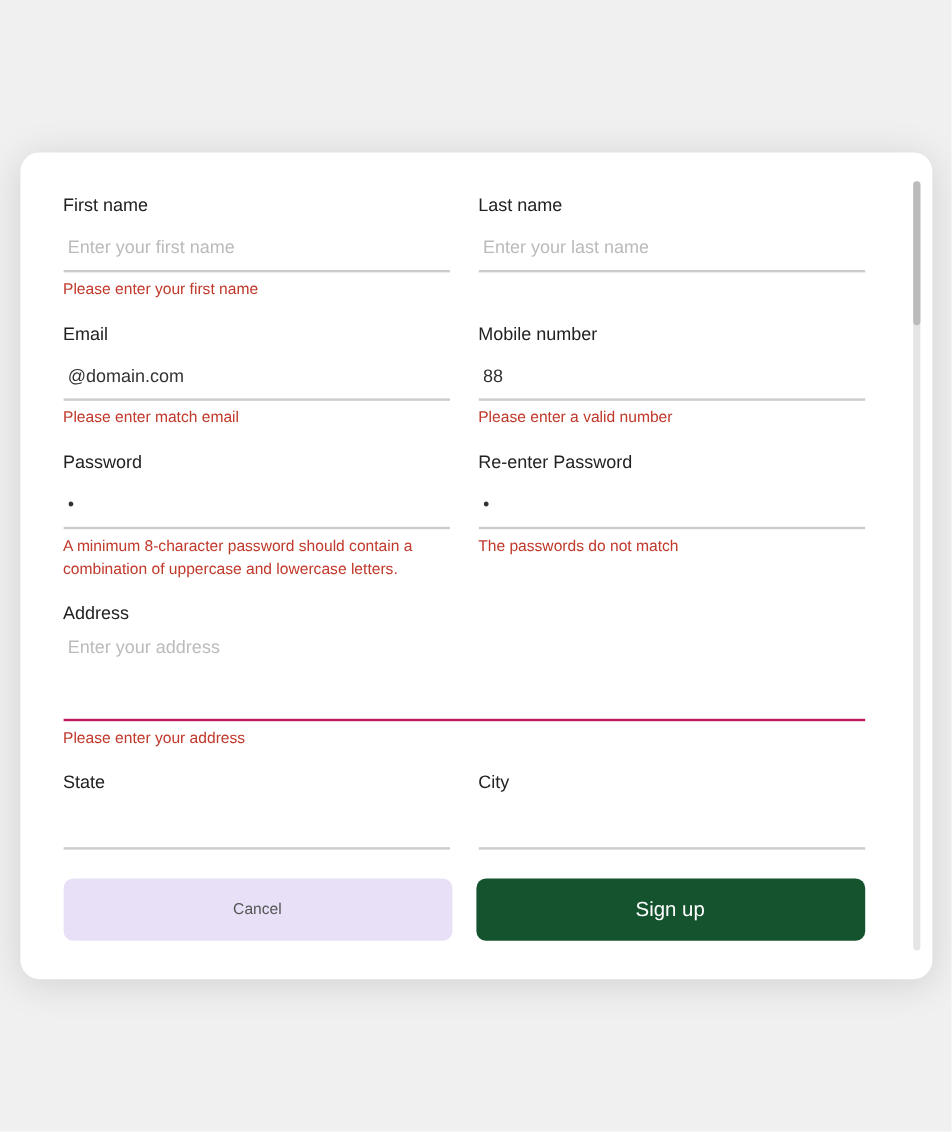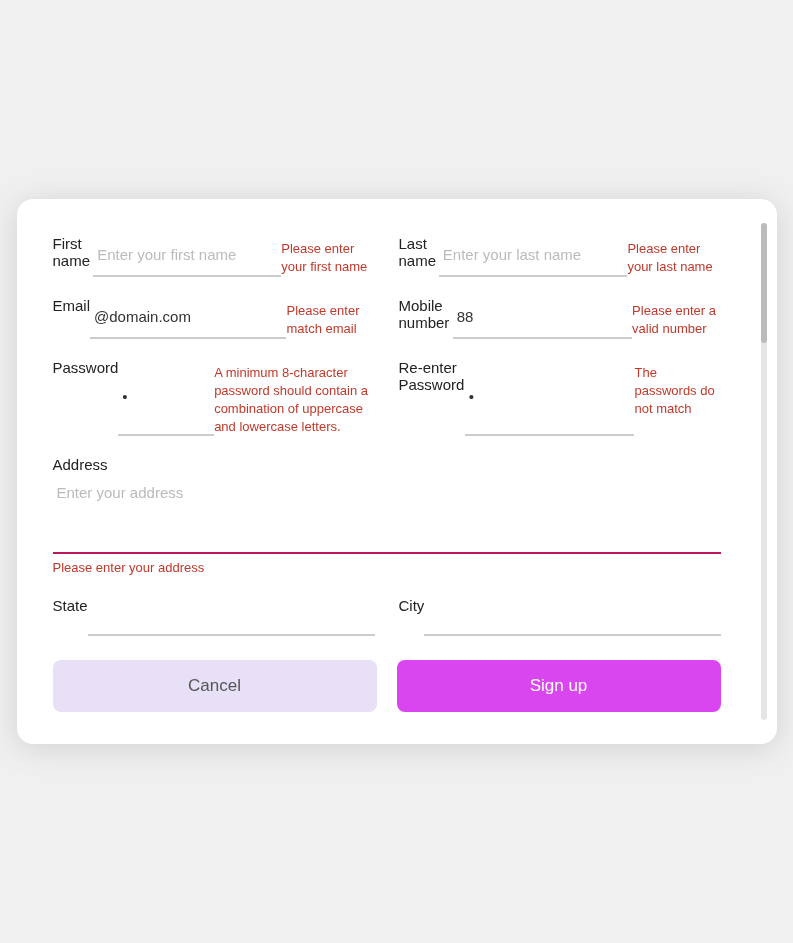--- a/index.html
+++ b/index.html
@@ -54,20 +54,21 @@
 
     .form-row {
       display: flex;
       gap: 24px;
       margin-bottom: 20px;
     }
 
     .form-group {
       flex: 1;
       display: flex;
+      flex-direction: column;
     }
 
     label {
       font-size: 15px;
       color: #222;
       margin-bottom: 8px;
       font-weight: 400;
     }
 
     input[type="text"],
@@ -119,28 +120,28 @@
       margin-top: 24px;
     }
 
     .btn-cancel {
       flex: 1;
       background: #e8e0f7;
       color: #555;
       border: none;
       border-radius: 8px;
       padding: 16px 0;
-      font-size: 17px;
+      font-size: 13px;
       cursor: pointer;
       font-weight: 400;
     }
 
     .btn-signup {
       flex: 1;
-      background: #d946ef;
+      background: #14532d;
       color: #fff;
       border: none;
       border-radius: 8px;
       padding: 16px 0;
       font-size: 17px;
       cursor: pointer;
       font-weight: 500;
     }
   </style>
 </head>
@@ -155,21 +156,20 @@
 
     <div class="form-row">
       <div class="form-group">
         <label>First name</label>
         <input type="text" value="" placeholder="Enter your first name" style="">
         <span class="error-text">Please enter your first name</span>
       </div>
       <div class="form-group">
         <label>Last name</label>
         <input type="text" value="" placeholder="Enter your last name" style="">
-        <span class="error-text">Please enter your last name</span>
       </div>
     </div>
 
     <div class="form-row">
       <div class="form-group">
         <label>Email</label>
         <input type="email" value="@domain.com" style="">
         <span class="error-text">Please enter match email</span>
       </div>
       <div class="form-group">

